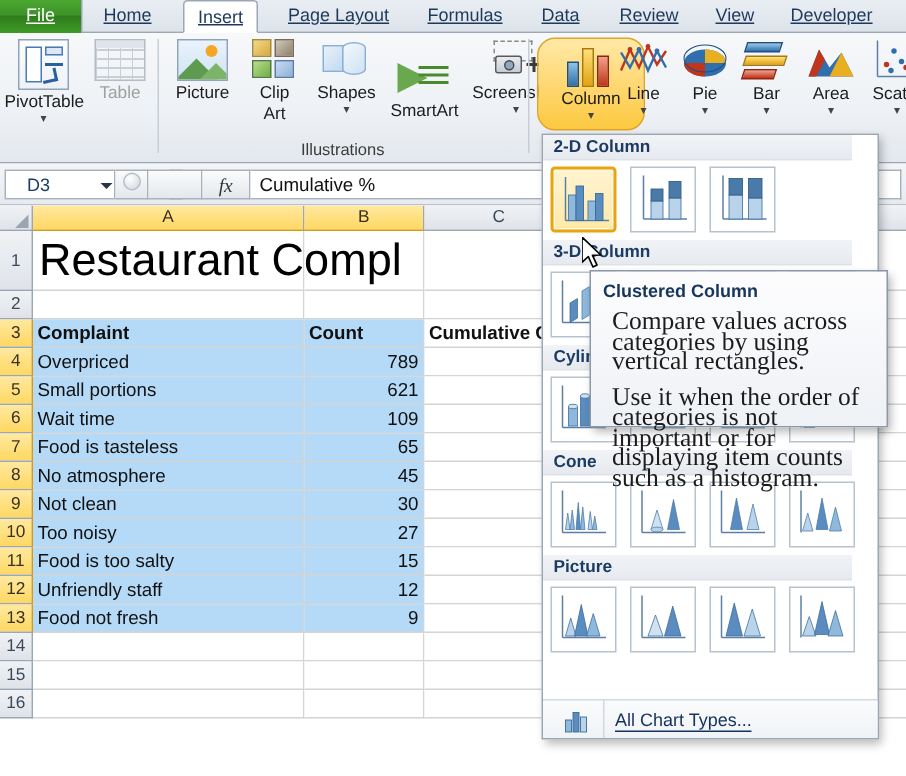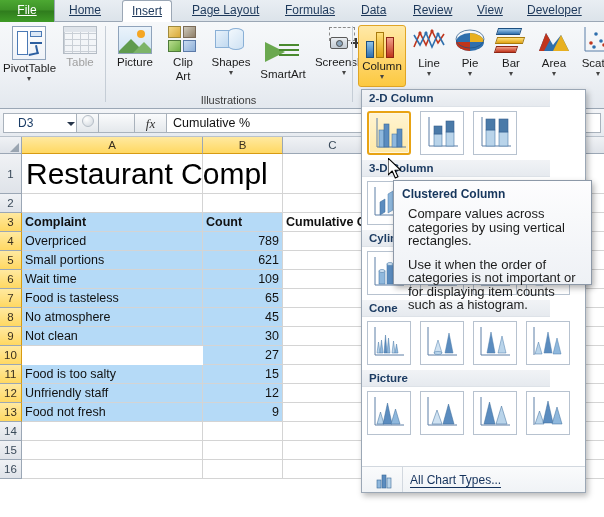--- a/index.html
+++ b/index.html
@@ -151,21 +151,21 @@
 
   
   .gallery{
     position:absolute; left:361px; top:89px; width:225px; height:404px;
     background:#fff;
     border:1px solid #9ba7b5;
     box-shadow:2px 3px 6px rgba(0,0,0,.28);
     z-index:40;
   }
   .gsec{
-    position:absolute; left:0; width:188px; height:17px; line-height:17px;
+    position:absolute; left:0; width:206px; height:17px; line-height:17px;
     background:linear-gradient(to bottom,#f1f3f6,#e6eaef);
     border-bottom:1px solid #dde2e8;
     font-size:11.5px; font-weight:bold; color:#1d3c63; padding-left:7px;
   }
   .gitem{
     position:absolute; width:44px; height:44px;
     border:1px solid #b7c2cf; background:#fff; overflow:hidden;
   }
   .gitem.sel{
     border:2px solid #e8a313; border-radius:3px;
@@ -182,21 +182,21 @@
 
   
   .tip{
     position:absolute; left:393px; top:180px; width:199px; height:105px;
     background:linear-gradient(to bottom,#fdfdfe 0%,#eef1f5 100%);
     border:1px solid #8d99a8;
     box-shadow:2px 3px 6px rgba(0,0,0,.3);
     z-index:60; padding:6px 8px;
   }
   .tip-t{ font-size:12px; font-weight:bold; color:#16365c; margin-bottom:6px; }
-  .tip-b{ font-size:13px; color:#1c1c1c; line-height:13.5px; padding-left:6px; }
+  .tip-b{ font-size:17px; color:#1c1c1c; line-height:13.5px; padding-left:6px;font-family:Liberation Serif, serif; }
   .tip-b p{ margin:0 0 10px 0; }
 
   
   .cursor{ position:absolute; left:388px; top:158px; z-index:80; pointer-events:none; }
 </style>
 </head>
 <body>
 
 <div class="tabbar">
   <div class="tab tab-file" style="left:0;width:55px;">File</div>
@@ -280,21 +280,21 @@
         <span style="position:absolute;left:31px;top:12px;width:2px;height:10px;background:#3a3a3a;"></span>
       </span>
       <span class="lbl">Screenshot</span>
       <span class="caret">▾</span>
     </div>
     <div class="group-label">Illustrations</div>
   </div>
   <div class="group-sep" style="left:352px;"></div>
 
   <div class="group" style="left:355px;width:249px;">
-    <div class="btn sel" style="left:3px;top:3px;width:48px;height:62px;">
+    <div class="btn sel" style="left:3px;top:3px;width:72px;height:62px;border-radius:12px;">
       <span class="ico" style="display:block;width:36px;height:30px;position:relative;margin-top:2px;">
         <span style="position:absolute;left:2px;bottom:0;width:8px;height:17px;background:linear-gradient(to bottom,#8ec3ea,#2f6fad);border:1px solid #1d4f80;"></span>
         <span style="position:absolute;left:12px;bottom:0;width:8px;height:26px;background:linear-gradient(to bottom,#ffe07a,#e0a312);border:1px solid #a87a0c;"></span>
         <span style="position:absolute;left:22px;bottom:0;width:8px;height:21px;background:linear-gradient(to bottom,#f2a08a,#c0351c);border:1px solid #8e2514;"></span>
       </span>
       <span class="lbl">Column</span>
       <span class="caret">▾</span>
     </div>
     <div class="btn" style="left:54px;top:3px;width:40px;">
       <span class="ico" style="display:block;width:34px;height:30px;position:relative;">
@@ -452,20 +452,21 @@
   <div class="cell r" style="left:283px;top:171px;width:100px;">1</div>
   <div class="cell" style="left:383px;top:171px;width:100px;"></div>
   <div class="cell" style="left:483px;top:171px;width:121px;border-right:none;"></div>
 
   <div class="cell hl" style="left:22px;top:190px;width:181px;">Not clean</div>
   <div class="cell hl r" style="left:203px;top:190px;width:80px;">30</div>
   <div class="cell r" style="left:283px;top:190px;width:100px;">1</div>
   <div class="cell" style="left:383px;top:190px;width:100px;"></div>
   <div class="cell" style="left:483px;top:190px;width:121px;border-right:none;"></div>
 
+  <div class="cell hl" style="left:22px;top:209px;width:181px;">Too noisy</div>
   <div class="cell hl r" style="left:203px;top:209px;width:80px;">27</div>
   <div class="cell r" style="left:283px;top:209px;width:100px;">1</div>
   <div class="cell" style="left:383px;top:209px;width:100px;"></div>
   <div class="cell" style="left:483px;top:209px;width:121px;border-right:none;"></div>
 
   <div class="cell hl" style="left:22px;top:228px;width:181px;">Food is too salty</div>
   <div class="cell hl r" style="left:203px;top:228px;width:80px;">15</div>
   <div class="cell r" style="left:283px;top:228px;width:100px;">1</div>
   <div class="cell" style="left:383px;top:228px;width:100px;"></div>
   <div class="cell" style="left:483px;top:228px;width:121px;border-right:none;"></div>

